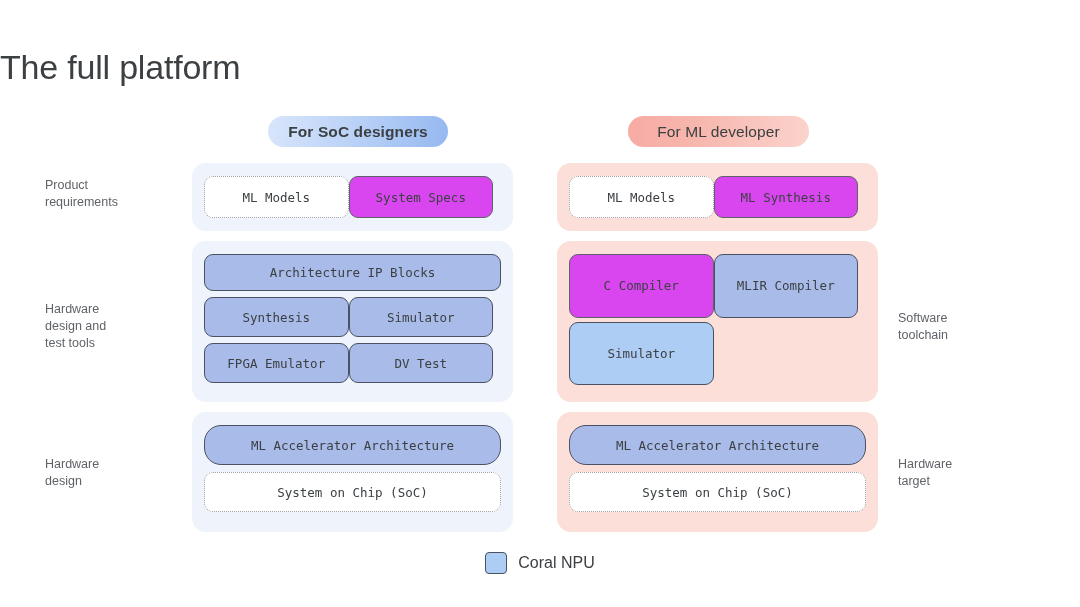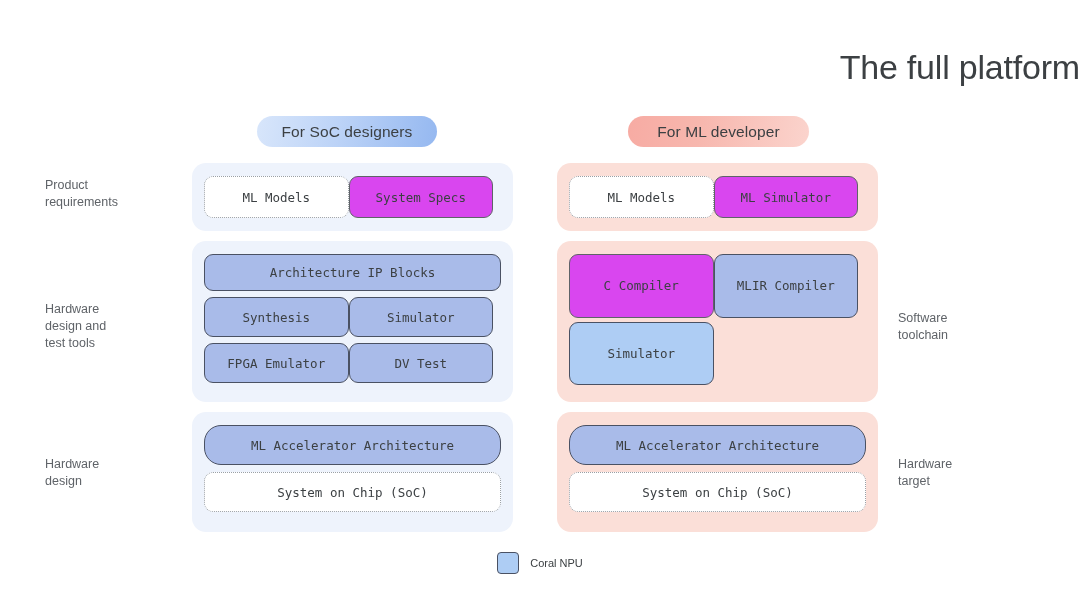--- a/index.html
+++ b/index.html
@@ -14,43 +14,44 @@
     color: #3c4043;
     overflow: hidden;
     position: relative;
   }
 
   .page-title {
     position: absolute;
     top: 48px;
     left: 0;
     width: 1080px;
-    text-align: right;
+    text-align: left;
     font-size: 34px;
     font-weight: 400;
     letter-spacing: -0.2px;
     color: #3c4043;
   }
 
   .pill {
     position: absolute;
     top: 116px;
     height: 31px;
     border-radius: 17px;
     display: flex;
     align-items: center;
     justify-content: center;
     font-size: 15.5px;
     color: #3c4043;
     letter-spacing: 0.1px;
   }
   .pill-soc {
-    left: 257px;
+    left: 268px;
     width: 180px;
     background: linear-gradient(100deg, #d8e6fb 0%, #bcd3f7 45%, #95b8f0 100%);
+    font-weight: bold;
   }
   .pill-ml {
     left: 628px;
     width: 181px;
     background: linear-gradient(100deg, #f7aba3 0%, #f7b7ae 40%, #fbd4cd 100%);
   }
 
   
   .col {
     position: absolute;
@@ -145,21 +146,21 @@
 
   
   .legend {
     position: absolute;
     top: 552px;
     left: 0;
     width: 1080px;
     display: flex;
     justify-content: center;
     gap: 62px;
-    font-size: 11px;
+    font-size: 16px;
     color: #3c4043;
   }
   .legend-item {
     display: flex;
     align-items: center;
     gap: 11px;
   }
   .swatch {
     width: 22px;
     height: 22px;
@@ -232,21 +233,21 @@
 <div class="panel panel-blue col col-left row3">
   <div class="panel-inner">
     <div class="box box-fill full r3-top">ML Accelerator Architecture</div>
     <div class="box box-dotted full r3-bot">System on Chip (SoC)</div>
   </div>
 </div>
 
 <div class="panel panel-pink col col-right row1">
   <div class="panel-inner">
     <div class="box box-dotted half">ML Models</div>
-    <div class="box box-solid half">ML Simulator</div>
+    <div class="box box-solid half">ML Synthesis</div>
   </div>
 </div>
 
 <div class="panel panel-pink col col-right row2">
   <div class="panel-inner">
     <div class="box box-solid half r2r-cell">C Compiler</div>
     <div class="box box-fill half r2r-cell">MLIR Compiler</div>
     <div class="box box-fill-light half r2r-cell">Simulator</div>
   </div>
 </div>

